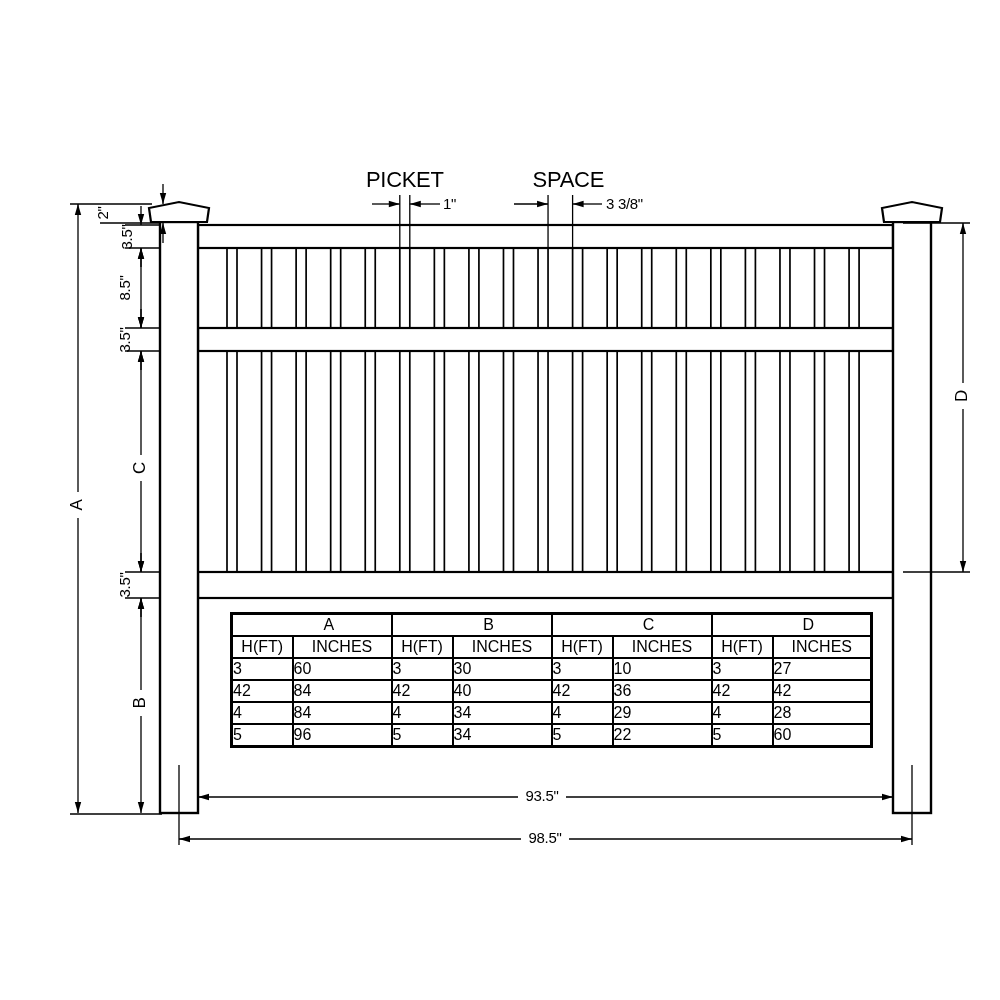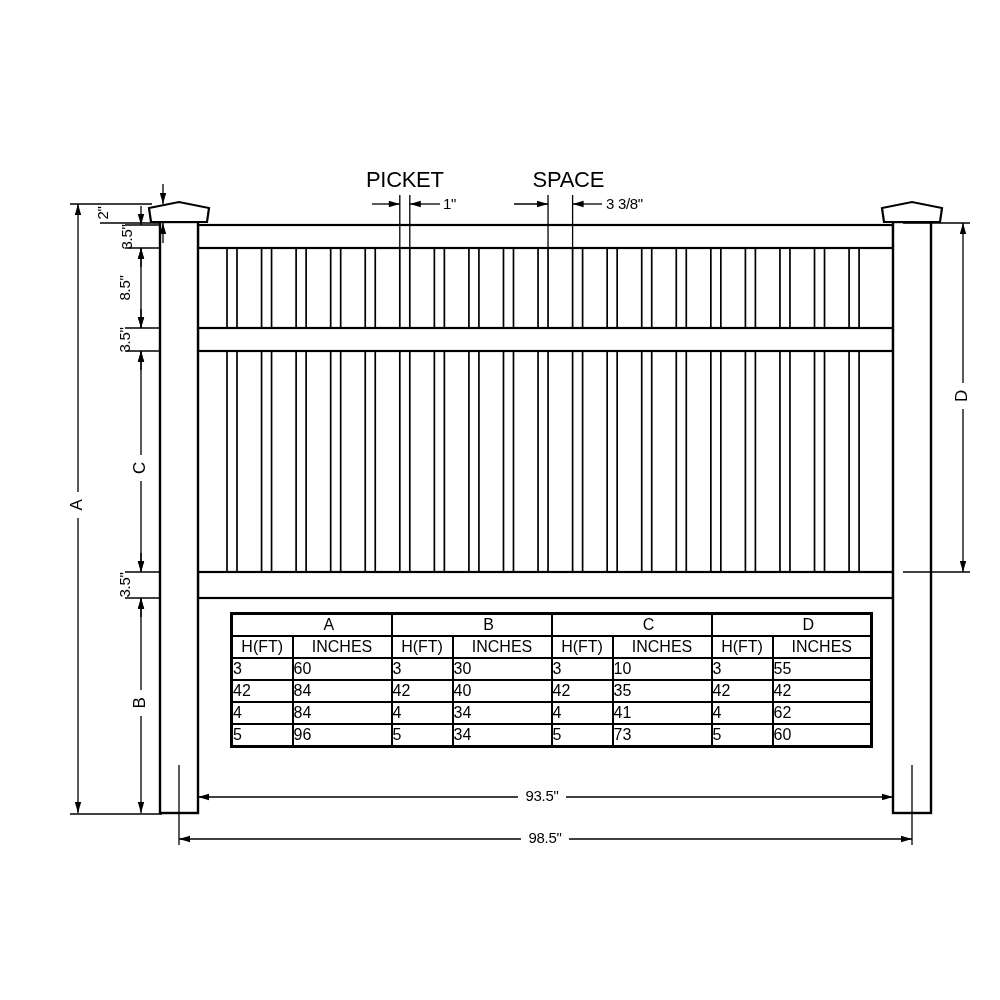--- a/index.html
+++ b/index.html
@@ -195,48 +195,48 @@
             <th>INCHES</th>
           </tr>
           <tr>
             <td>3</td>
             <td>60</td>
             <td>3</td>
             <td>30</td>
             <td>3</td>
             <td>10</td>
             <td>3</td>
-            <td>55</td>
+            <td>27</td>
           </tr>
           <tr>
             <td>42</td>
             <td>84</td>
             <td>42</td>
             <td>40</td>
             <td>42</td>
-            <td>35</td>
+            <td>36</td>
             <td>42</td>
             <td>42</td>
           </tr>
           <tr>
             <td>4</td>
             <td>84</td>
             <td>4</td>
             <td>34</td>
             <td>4</td>
-            <td>41</td>
-            <td>4</td>
-            <td>62</td>
+            <td>29</td>
+            <td>4</td>
+            <td>28</td>
           </tr>
           <tr>
             <td>5</td>
             <td>96</td>
             <td>5</td>
             <td>34</td>
             <td>5</td>
-            <td>73</td>
+            <td>22</td>
             <td>5</td>
             <td>60</td>
           </tr>
         </tbody>
       </table>
   </div>
 </div>
 
 </body></html>

